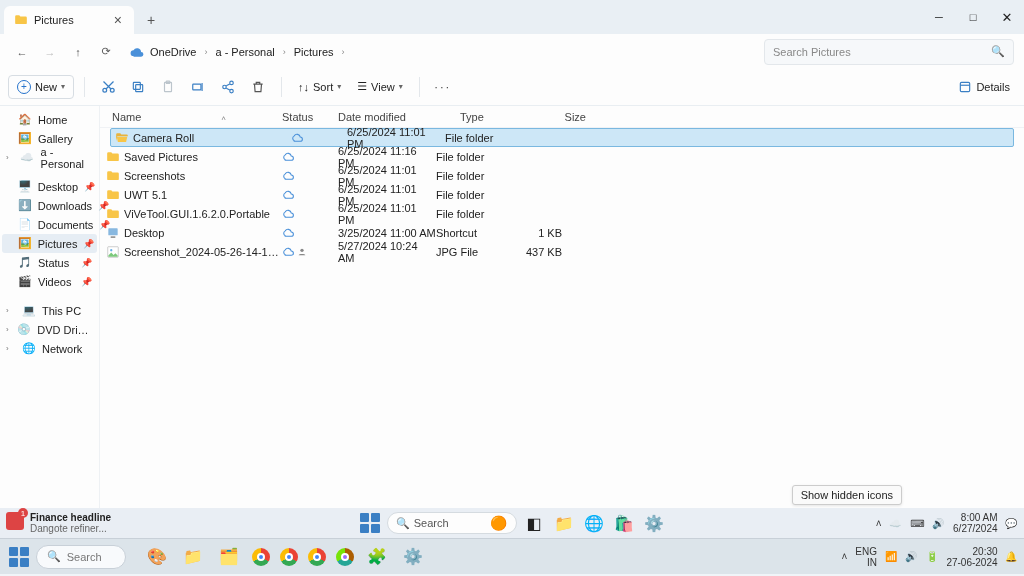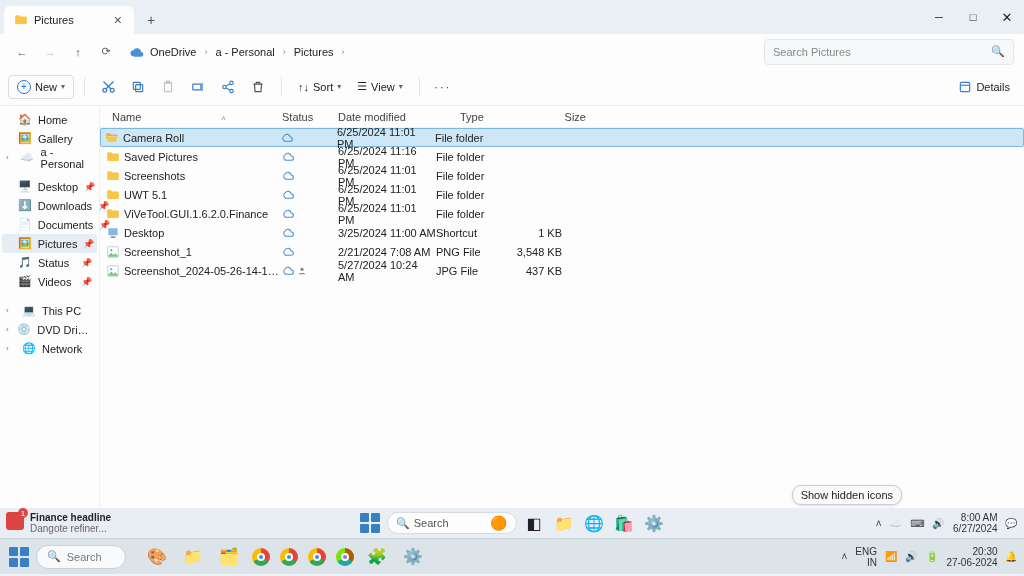--- a/index.html
+++ b/index.html
@@ -40,31 +40,31 @@
 .sb-spacer { height: 10px; }
 .filelist { flex: 1; display: flex; flex-direction: column; }
 .colheaders { display: flex; height: 22px; align-items: center; border-bottom: 1px solid #f0f2f5; font-size: 11px; color: #444; padding-left: 6px;}
 .col-name { width: 176px; padding-left: 6px;}
 .col-status { width: 56px; }
 .col-date { width: 98px; }
 .col-type { width: 80px; margin-left: 24px; }
 .col-size { width: 52px; text-align: right; padding-right: 6px; }
 .sort-ind { font-size: 8px; color: #888; margin-left: 80px; }
 .row { display: flex; height: 19px; align-items: center; font-size: 11px; padding-left: 6px; }
-.row.selected { background: #cde7f7; border: 1px solid #7ab8e0; border-radius: 2px; margin: 0 0; padding-left: 4px;}
+.row.selected { background: #cde7f7; border: 1px solid #7ab8e0; border-radius: 2px; margin: 0 10px; padding-left: 4px;}
 .row .ico { width: 14px; height: 14px; margin-right: 4px; }
 .row .name { width: 158px; white-space: nowrap; overflow: hidden; text-overflow: ellipsis; }
 .row .status { width: 56px; display: flex; align-items: center; }
 .row .date { width: 98px; }
 .row .type { width: 80px; }
 .row .size { width: 52px; text-align: right; padding-right: 6px; }
 .statusbar { height: 22px; background: #fdfdfd; border-top: 1px solid #eef1f4; display: flex; align-items: center; padding: 0 8px; font-size: 11px; color: #333; gap: 18px; }
 .sb-right { margin-left: auto; display: flex; align-items: center; gap: 2px; }
 .viewtoggle { width: 14px; height: 14px; border: 1px solid #999; display: inline-block; }
-.tooltip { position: absolute; background: #fafafa; border: 1px solid #ccc; border-radius: 9px; padding: 3px 8px; font-size: 11px; right: 122px; top: 485px; box-shadow: 0 1px 3px rgba(0,0,0,0.1); }
+.tooltip { position: absolute; background: #fafafa; border: 1px solid #ccc; border-radius: 3px; padding: 3px 8px; font-size: 11px; right: 122px; top: 485px; box-shadow: 0 1px 3px rgba(0,0,0,0.1); }
 .taskbar1 { position: absolute; top: 508px; left: 0; width: 1024px; height: 30px; background: #e9eef4; display: flex; align-items: center; padding: 0 6px; }
 .news { display: flex; gap: 6px; font-size: 10px; }
 .news-ico { width: 18px; height: 18px; background: #d44; border-radius: 3px; position: relative; }
 .news-ico::after { content: "1"; position: absolute; top: -4px; right: -4px; background: #d44; color: #fff; border-radius: 50%; width: 10px; height: 10px; font-size: 8px; display: flex; align-items: center; justify-content: center; }
 .tb1-center { position: absolute; left: 50%; transform: translateX(-50%); display: flex; align-items: center; gap: 4px; }
 .tb1-search { width: 130px; height: 22px; background: #fdfdfd; border: 1px solid #d5dbe0; border-radius: 11px; display: flex; align-items: center; padding: 0 8px; font-size: 11px; color: #555; gap: 4px;}
 .tb1-ico { width: 26px; height: 26px; display: flex; align-items: center; justify-content: center; border-radius: 4px; font-size: 16px;}
 .tb1-right { margin-left: auto; display: flex; align-items: center; gap: 8px; font-size: 10px; color: #333; }
 .datetime { text-align: right; line-height: 11px; font-size: 10px; }
 .taskbar2 { position: absolute; top: 538px; left: 0; width: 1024px; height: 36px; background: #dce4ea; display: flex; align-items: center; padding: 0 6px; border-top: 1px solid #c8d0d8; }
@@ -319,21 +319,21 @@
               </svg>
             </span>
             <span class="date">6/25/2024 11:01 PM</span>
             <span class="type">File folder</span>
             <span class="size"></span>
           </div>
           <div class="row">
             <svg class="ico folder-svg" viewBox="0 0 24 24">
               <path d="M2 6a2 2 0 012-2h5l2 2h9a2 2 0 012 2v9a2 2 0 01-2 2H4a2 2 0 01-2-2V6z"></path>
             </svg>
-            <span class="name">ViVeTool.GUI.1.6.2.0.Finance</span>
+            <span class="name">ViVeTool.GUI.1.6.2.0.Portable</span>
             <span class="status">
               <svg width="13" height="13" viewBox="0 0 24 24" fill="none" stroke="#4a90d9" stroke-width="2">
                 <path d="M6 18a5 5 0 010-9 6 6 0 0111 2 4 4 0 010 8H6z"></path>
               </svg>
             </span>
             <span class="date">6/25/2024 11:01 PM</span>
             <span class="type">File folder</span>
             <span class="size"></span>
           </div>
           <div class="row">
@@ -343,36 +343,20 @@
             </svg>
             <span class="name">Desktop</span>
             <span class="status">
               <svg width="13" height="13" viewBox="0 0 24 24" fill="none" stroke="#4a90d9" stroke-width="2">
                 <path d="M6 18a5 5 0 010-9 6 6 0 0111 2 4 4 0 010 8H6z"></path>
               </svg>
             </span>
             <span class="date">3/25/2024 11:00 AM</span>
             <span class="type">Shortcut</span>
             <span class="size">1 KB</span>
-          </div>
-          <div class="row">
-            <svg class="ico" viewBox="0 0 24 24">
-              <rect x="3" y="3" width="18" height="18" rx="1" fill="#fff" stroke="#aaa"></rect>
-              <circle cx="9" cy="9" r="2" fill="#6ab0e8"></circle>
-              <path d="M4 18l5-5 4 4 3-3 4 4v2H4z" fill="#7cc97c"></path>
-            </svg>
-            <span class="name">Screenshot_1</span>
-            <span class="status">
-              <svg width="13" height="13" viewBox="0 0 24 24" fill="none" stroke="#4a90d9" stroke-width="2">
-                <path d="M6 18a5 5 0 010-9 6 6 0 0111 2 4 4 0 010 8H6z"></path>
-              </svg>
-            </span>
-            <span class="date">2/21/2024 7:08 AM</span>
-            <span class="type">PNG File</span>
-            <span class="size">3,548 KB</span>
           </div>
           <div class="row">
             <svg class="ico" viewBox="0 0 24 24">
               <rect x="3" y="3" width="18" height="18" rx="1" fill="#fff" stroke="#aaa"></rect>
               <circle cx="9" cy="9" r="2" fill="#6ab0e8"></circle>
               <path d="M4 18l5-5 4 4 3-3 4 4v2H4z" fill="#7cc97c"></path>
             </svg>
             <span class="name">Screenshot_2024-05-26-14-15-47-963_com.mi...</span>
             <span class="status">
               <svg width="13" height="13" viewBox="0 0 24 24" fill="none" stroke="#4a90d9" stroke-width="2">

